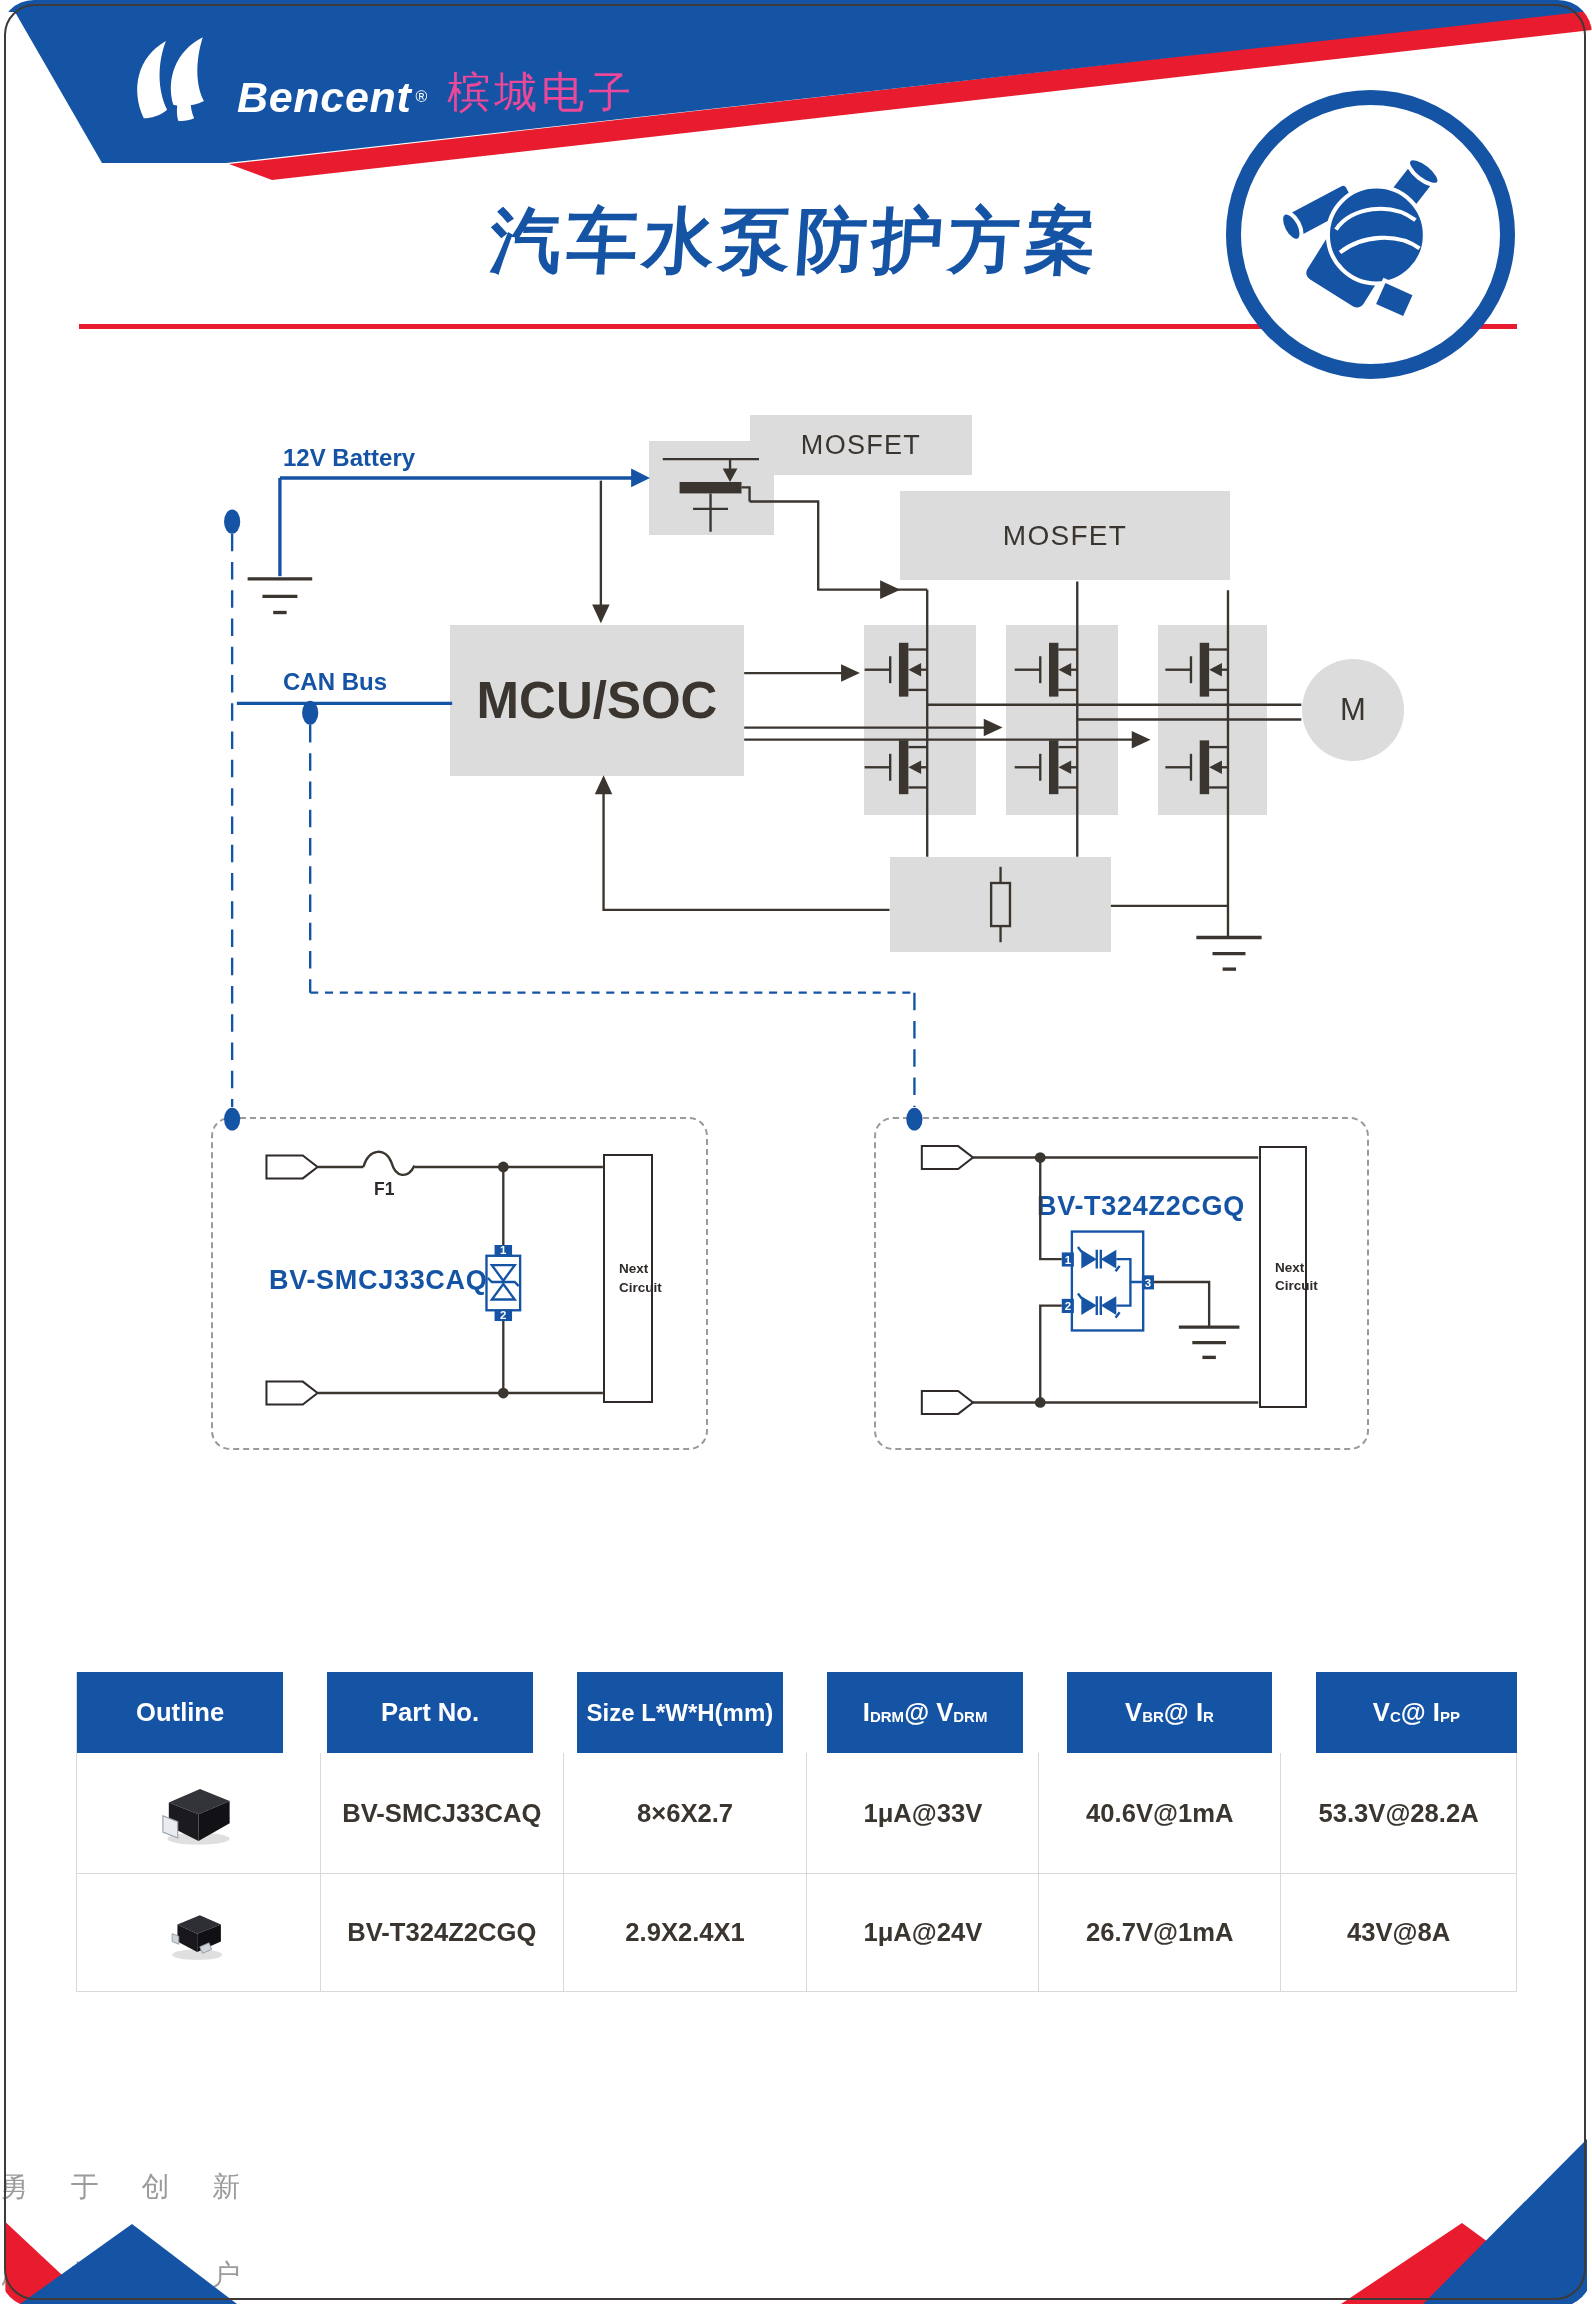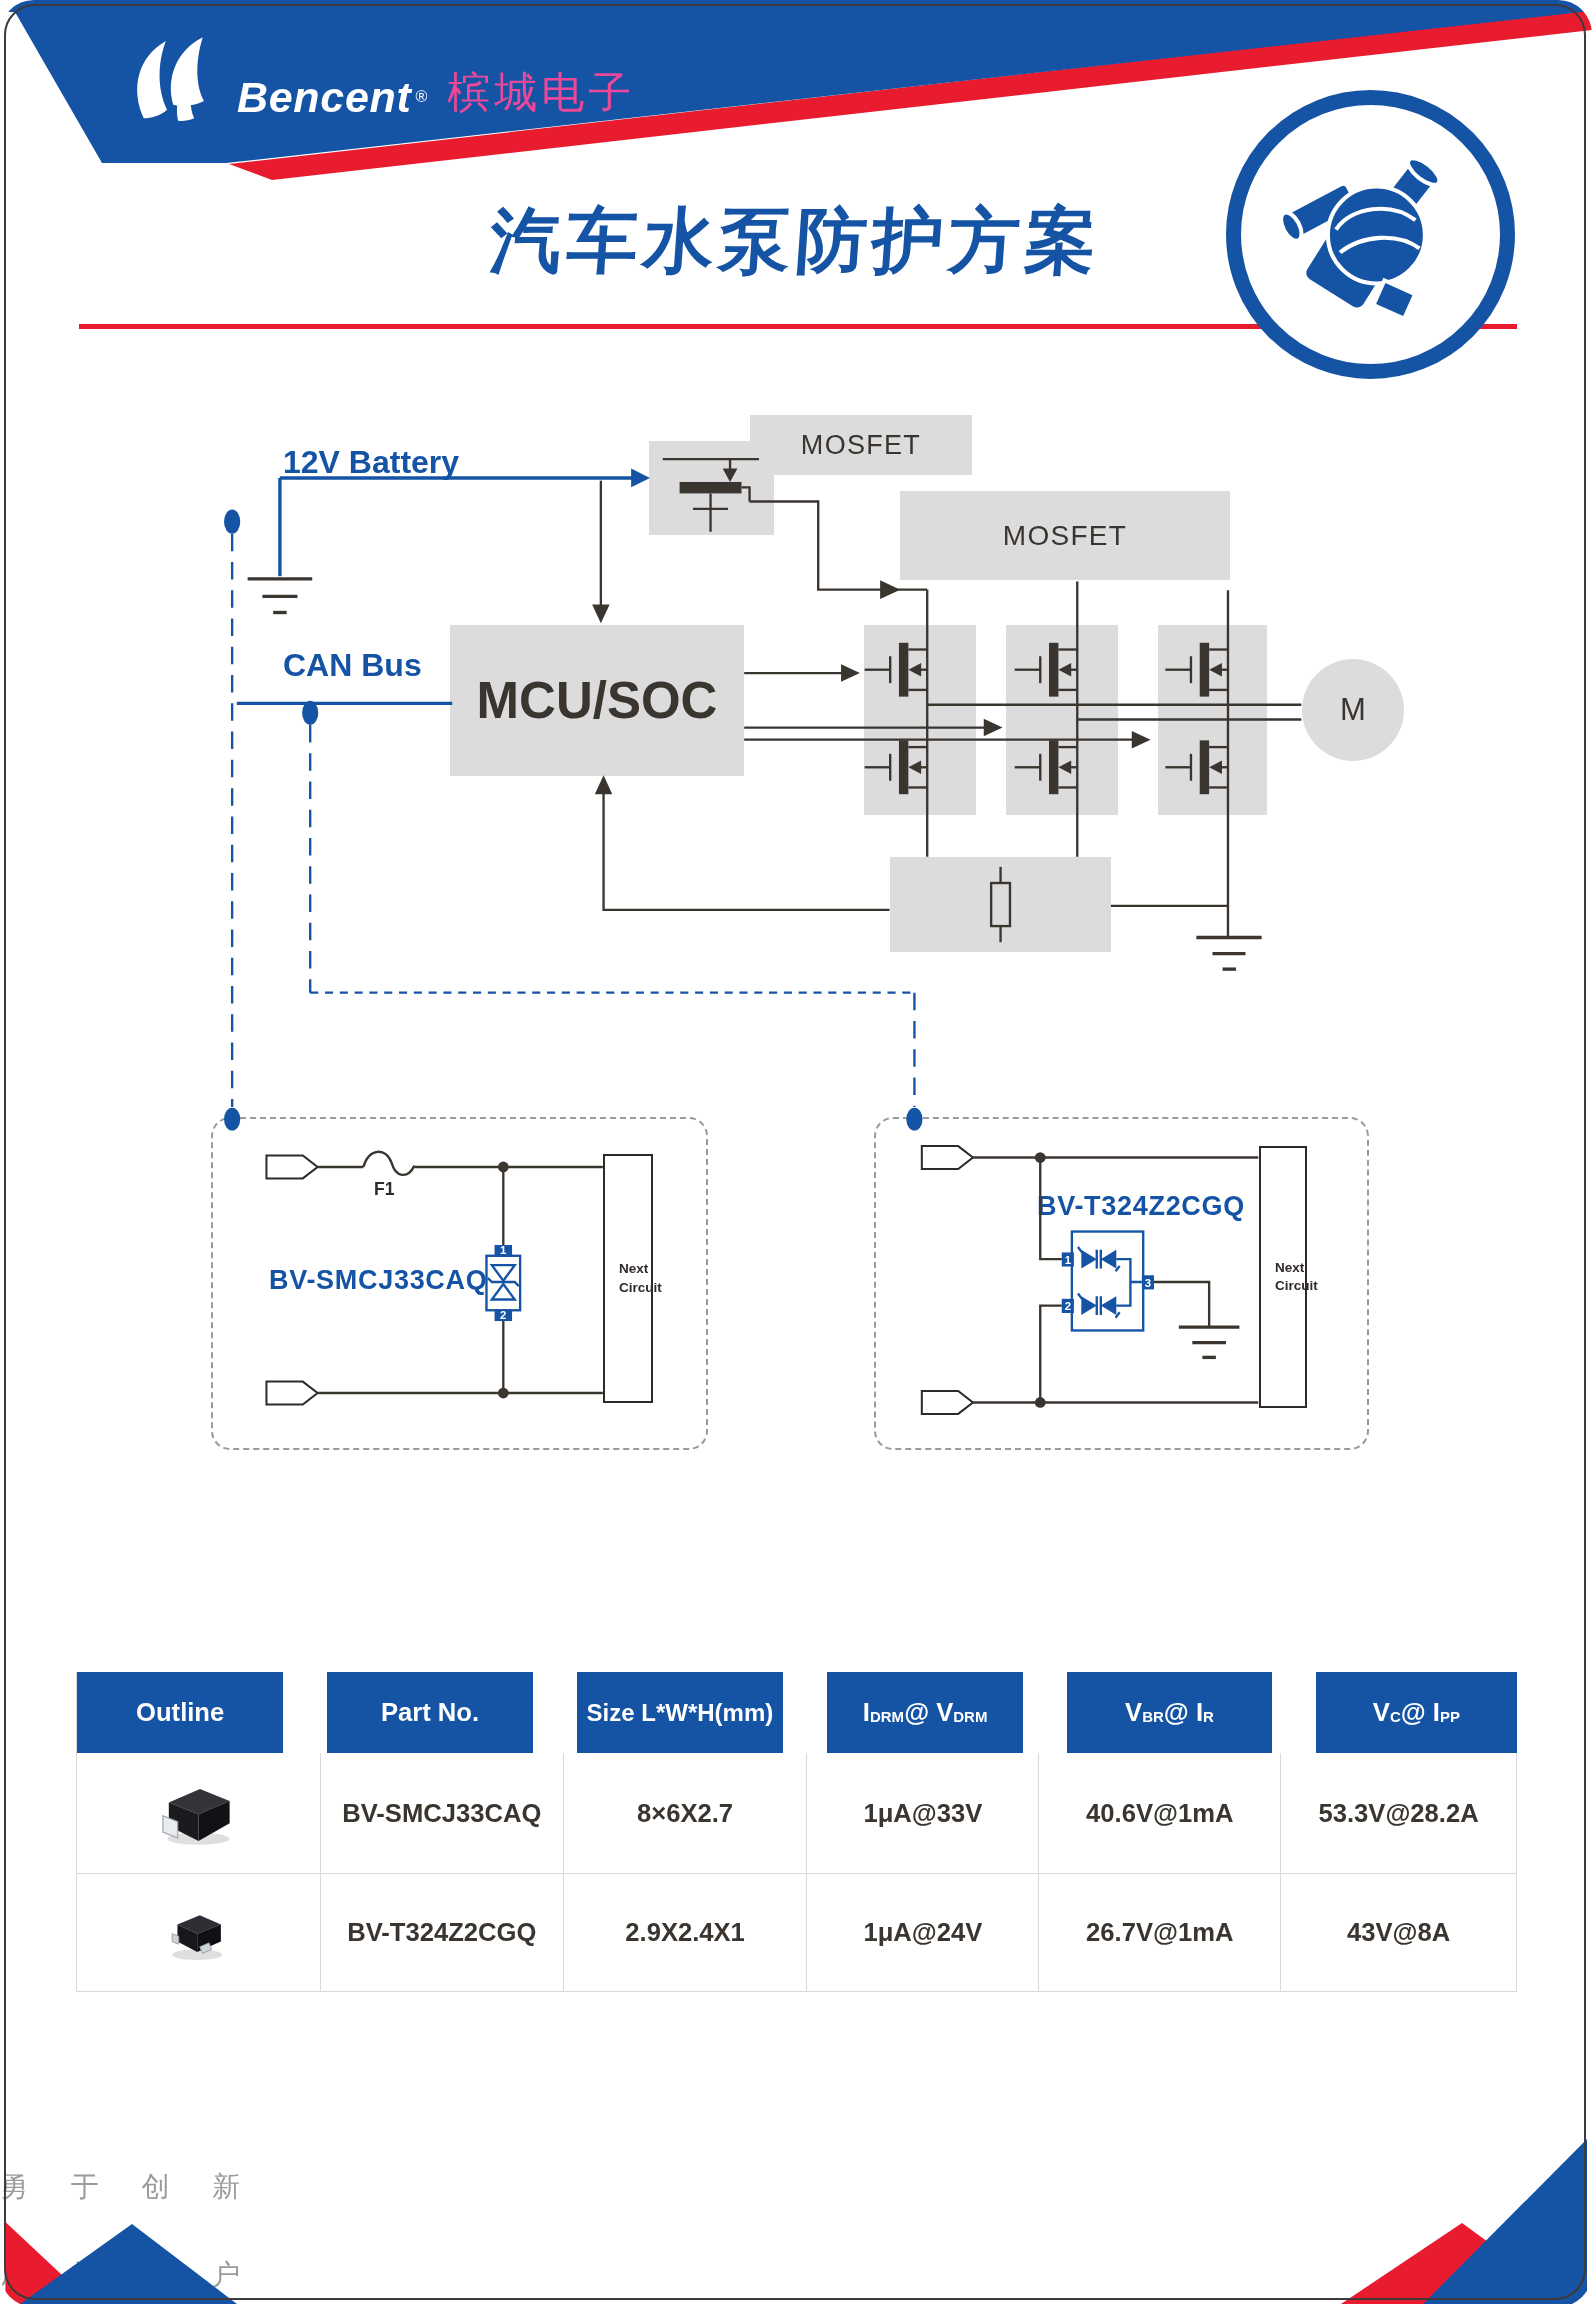--- a/index.html
+++ b/index.html
@@ -17,21 +17,21 @@
   #brandname{font-size:43px;font-weight:bold;font-style:italic;color:#fff;margin-left:12px;letter-spacing:0.7px;}
   #reg{font-size:16px;color:#fff;position:relative;top:-16px;margin-left:4px;}
   #brandcn{font-size:43px;font-weight:normal;color:#ec4899;margin-left:20px;letter-spacing:4px;}
   
   #title{left:0;top:194px;width:1592px;text-align:center;font-size:71px;font-weight:800;
          color:#1553a5;letter-spacing:5.4px;transform:skewX(-4deg);}
   #underline{left:79px;top:324px;width:1438px;height:4.7px;background:#e81c2e;}
   #pumpcircle{left:1226px;top:90px;width:289px;height:289px;border-radius:50%;
         background:#fff;border:15px solid #1553a5;box-sizing:border-box;z-index:5;}
   
-  .netlabel{font-size:32px;font-weight:600;color:#1553a5;}
+  .netlabel{font-size:24px;font-weight:600;color:#1553a5;}
   .boxlabel{font-size:27px;font-weight:500;color:#3b3530;letter-spacing:1.3px;}
   .partlabel{font-size:27px;font-weight:bold;color:#1553a5;letter-spacing:0.7px;white-space:nowrap;}
   .taglabel{font-size:17px;font-weight:bold;color:#2f2a28;}
   .dashbox{border:2px dashed #9a9a9a;border-radius:19px;}
   .nextbox{background:#fff;border:2px solid #2f2a28;box-sizing:border-box;
            font-size:13.5px;font-weight:600;color:#2f2a28;line-height:1.35;
            display:flex;align-items:center;padding-left:14px;}
   
   .th{background:#1553a5;color:#fff;font-size:25.6px;font-weight:bold;border-right:2px solid #fff;box-sizing:border-box;}
   .th:last-child{border-right:none;}
@@ -108,21 +108,21 @@
   </div>
   <div class="abs graybox" style="left:864px;top:625px;width:112px;height:190px;"></div>
   <div class="abs graybox" style="left:1006px;top:625px;width:112px;height:190px;"></div>
   <div class="abs graybox" style="left:1158px;top:625px;width:109px;height:190px;"></div>
   <div class="abs graybox" style="left:890px;top:857px;width:221px;height:95px;"></div>
   <div class="abs graybox flexc" style="left:1302px;top:659px;width:102px;height:102px;border-radius:50%;">
     <span style="font-size:31px;color:#3b3530;">M</span>
   </div>
 
   <div class="abs netlabel" style="left:283px;top:444px;">12V Battery</div>
-  <div class="abs netlabel" style="left:283px;top:647px;">CAN Bus</div>
+  <div class="abs netlabel" style="left:283px;top:668px;">CAN Bus</div>
 
   <div class="abs dashbox" style="left:211px;top:1117px;width:493px;height:329px;"></div>
   <div class="abs dashbox" style="left:874px;top:1117px;width:491px;height:329px;"></div>
 
   <div class="abs nextbox" style="left:603px;top:1154px;width:50px;height:249px;">Next Circuit</div>
   <div class="abs nextbox" style="left:1259px;top:1146px;width:48px;height:262px;">Next Circuit</div>
 
   <div class="abs partlabel" style="left:269px;top:1265px;width:215px;text-align:center;">BV-SMCJ33CAQ</div>
   <div class="abs partlabel" style="left:1023px;top:1191px;width:236px;text-align:center;">BV-T324Z2CGQ</div>
 

